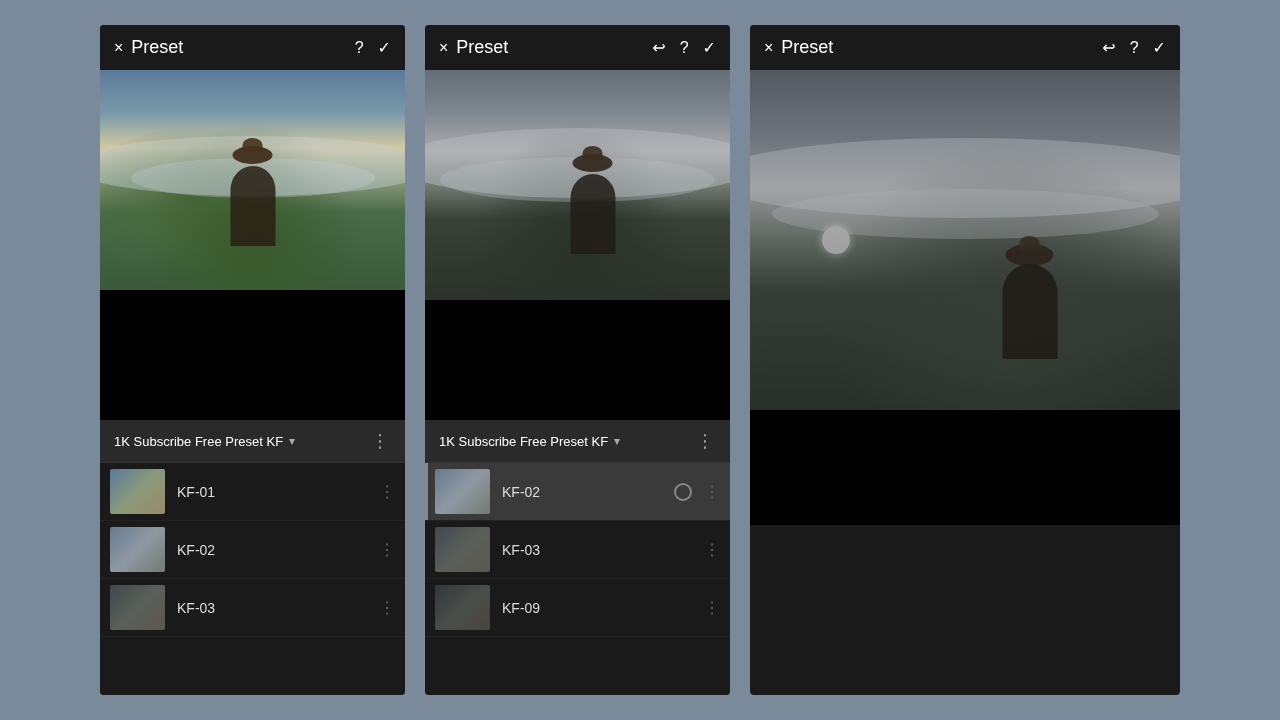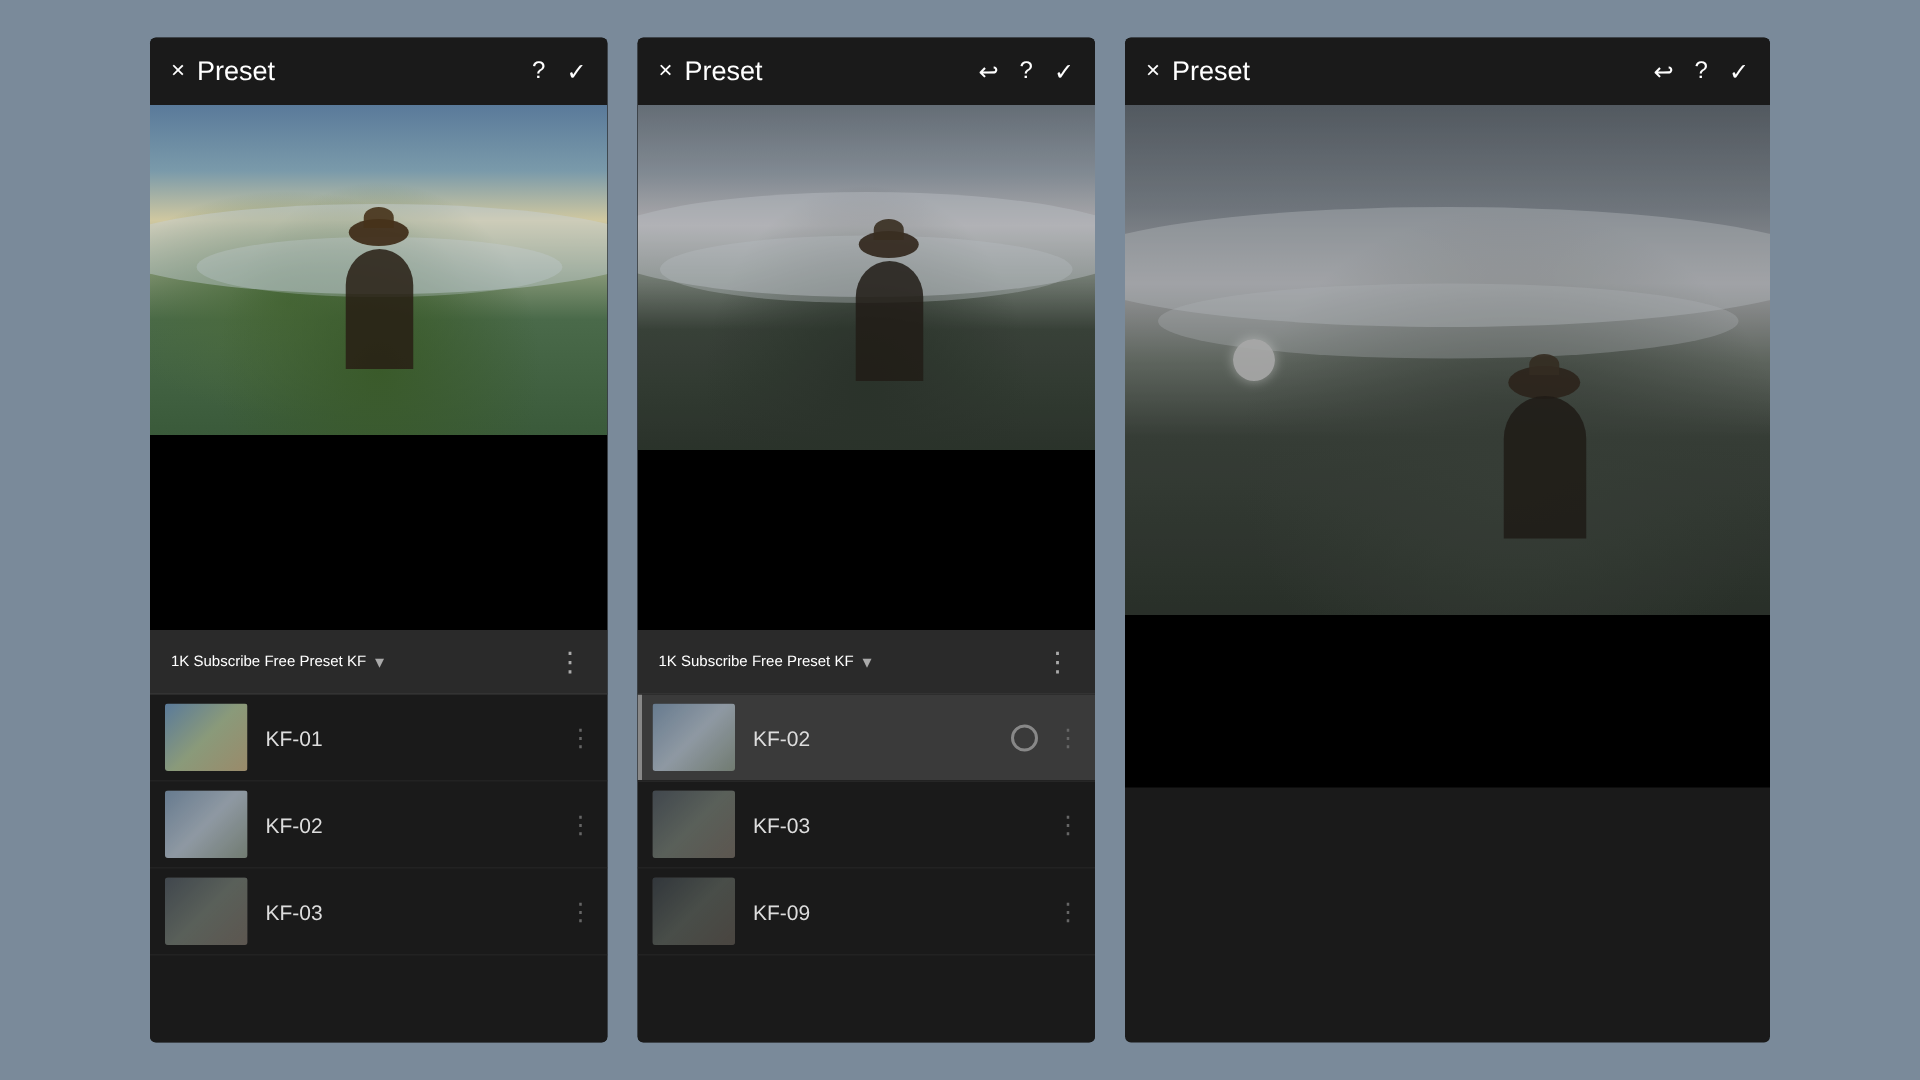--- a/index.html
+++ b/index.html
@@ -188,21 +188,21 @@
     }
 
     .folder-name-wrap {
       display: flex;
       align-items: center;
       gap: 6px;
     }
 
     .folder-name {
       color: #ffffff;
-      font-size: 10px;
+      font-size: 13px;
     }
 
     .chevron-icon {
       color: #aaa;
       font-size: 12px;
     }
 
     .three-dot {
       color: #aaa;
       font-size: 18px;

